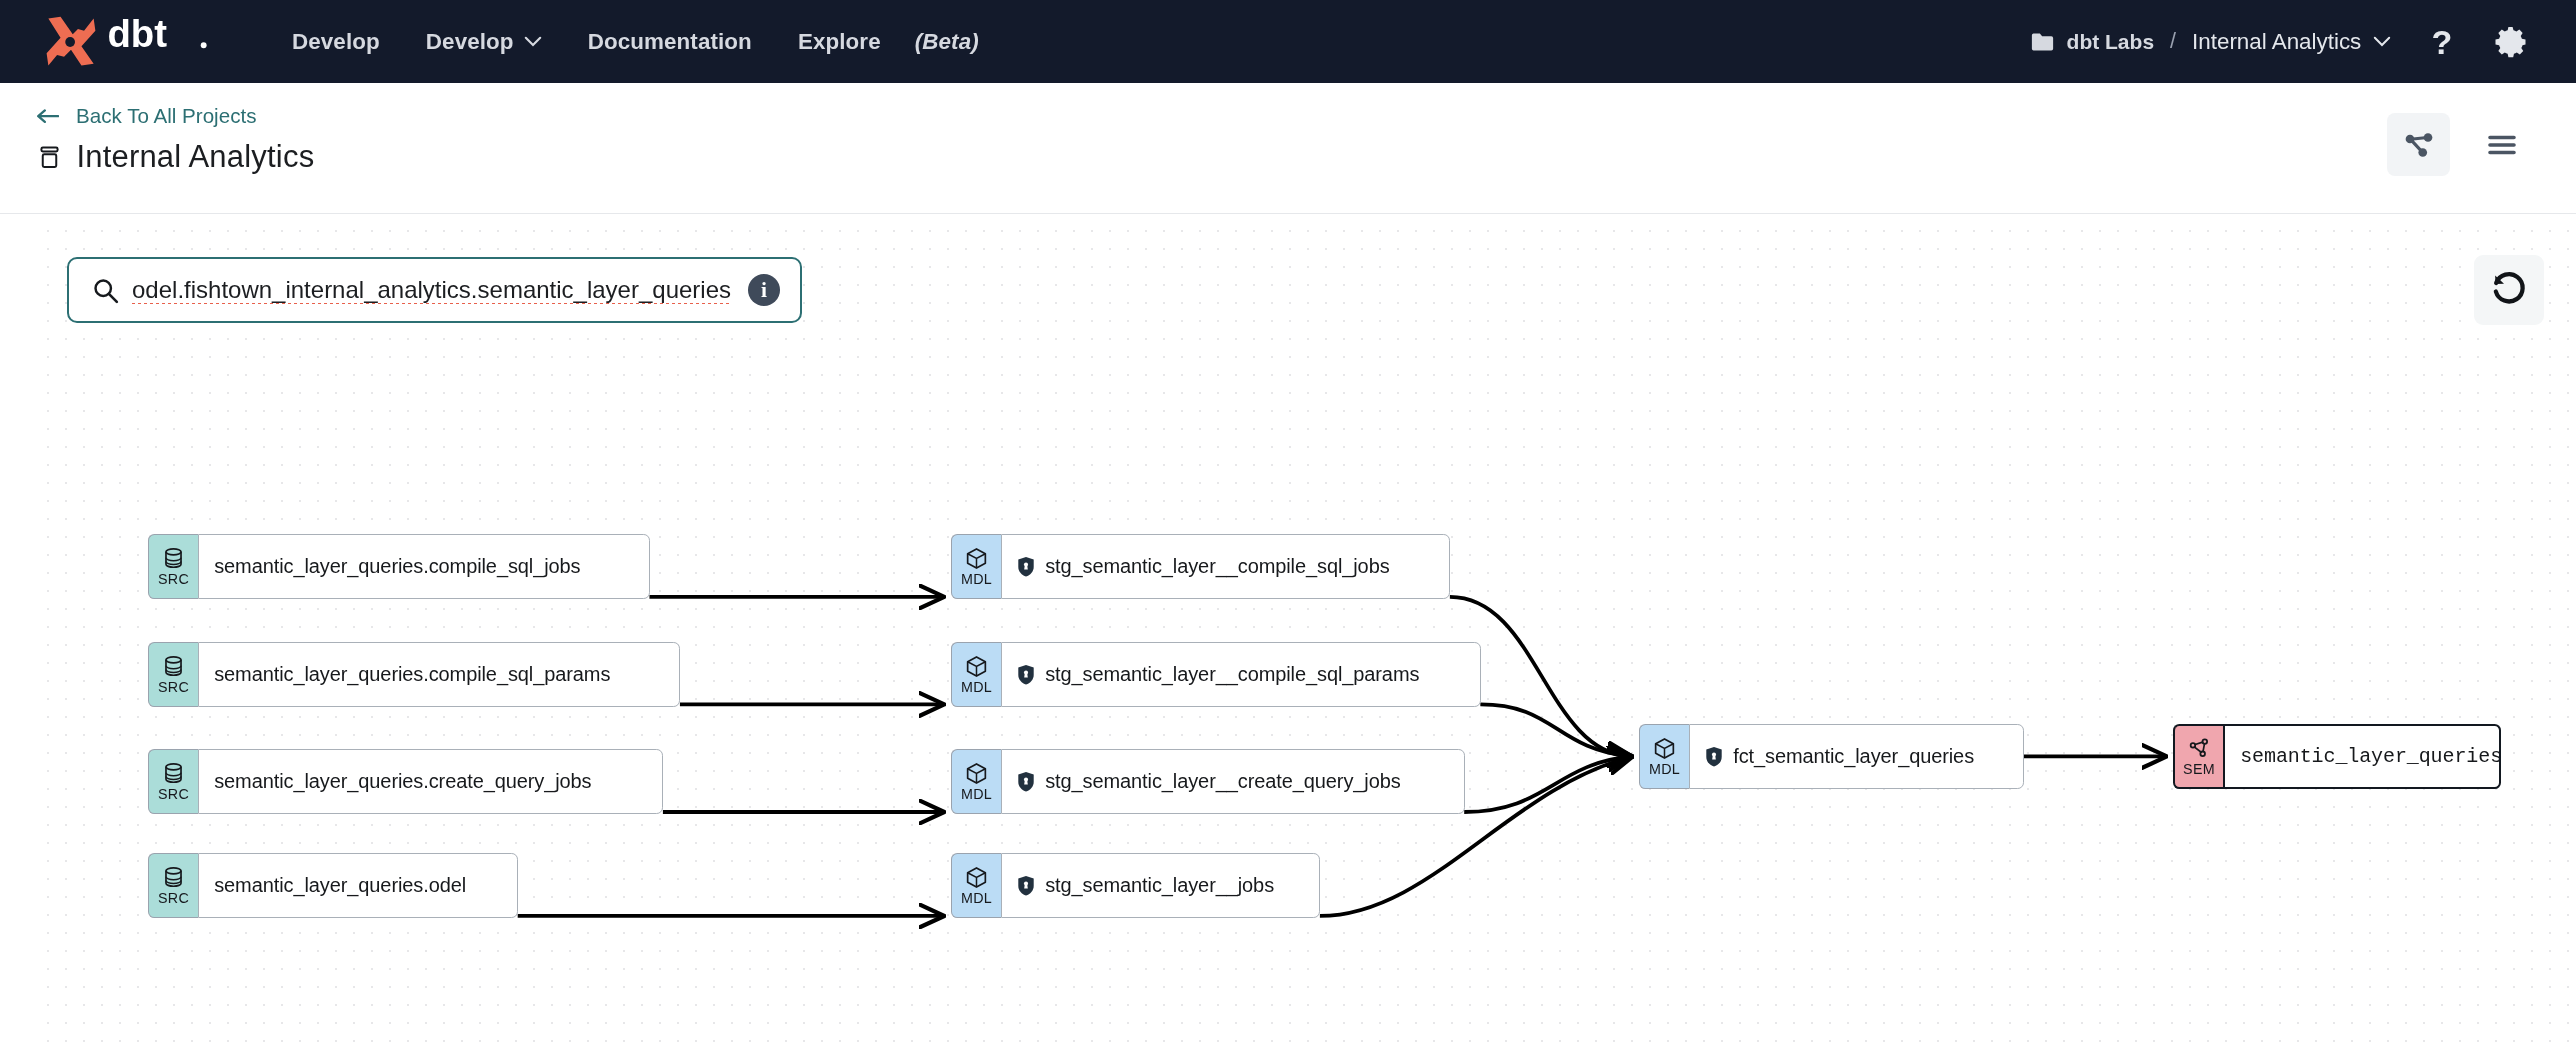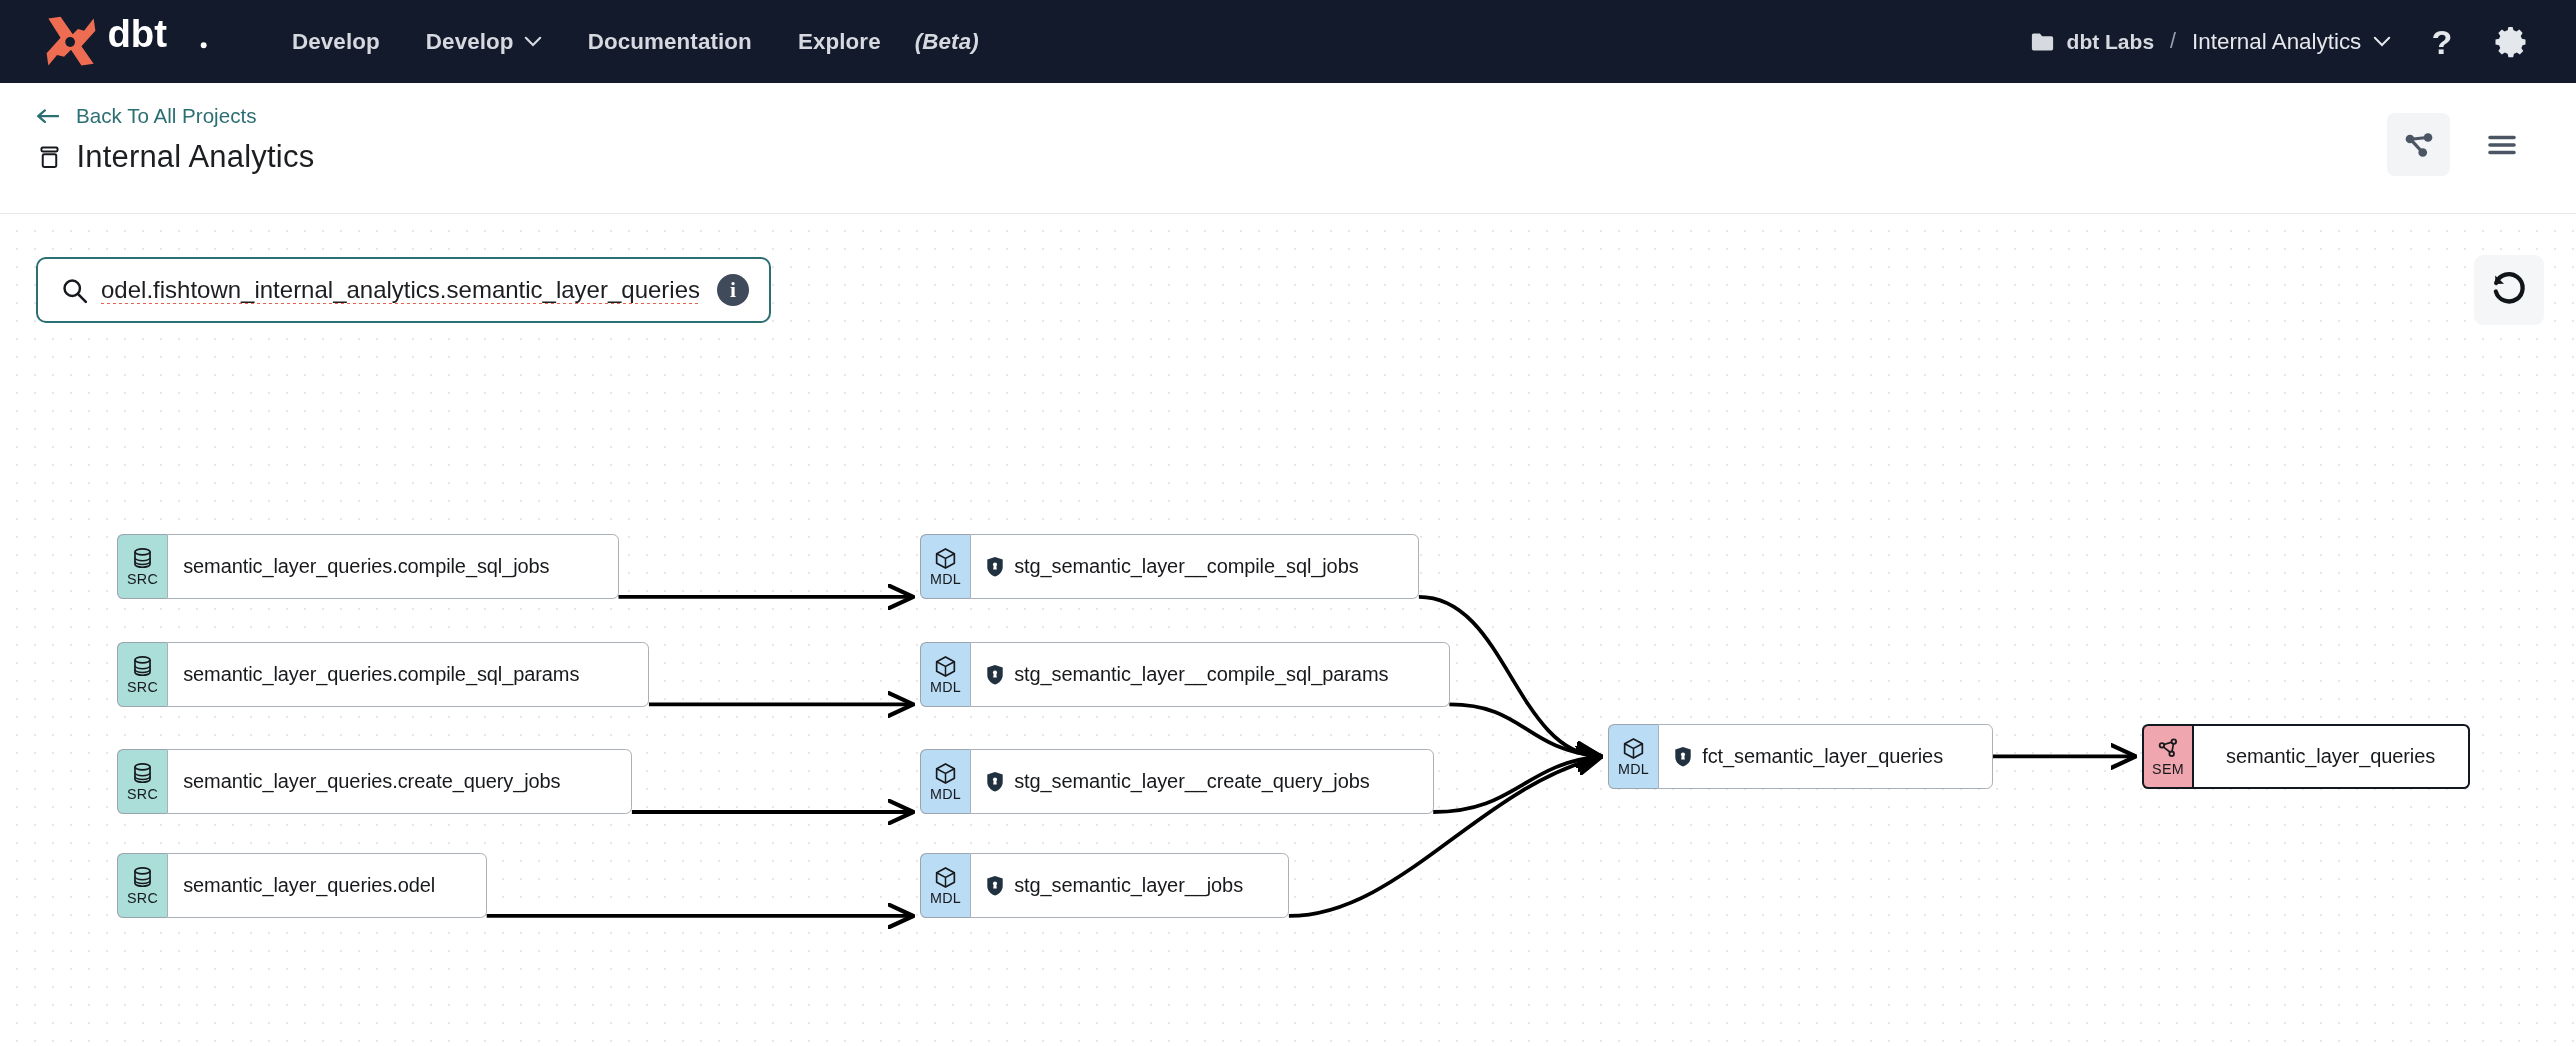--- a/index.html
+++ b/index.html
@@ -97,20 +97,21 @@
 
   
   .canvas {
     position: relative;
     height: calc(1047px - 83px - 131px);
     background-color: #ffffff;
     background-image: radial-gradient(#E7E7E9 1.3px, transparent 1.3px);
     background-size: 18px 18px;
     background-position: 8px 8px;
     overflow: hidden;
+    margin-left: 31px;
   }
 
   
   .search-wrap {
     position: absolute; left: 36px; top: 43px;
     width: 735px; height: 66px;
     background: #fff;
     border: 2.7px solid #2C6F73;
     border-radius: 10px;
     display: flex; align-items: center;
@@ -181,21 +182,21 @@
     overflow: hidden;
   }
   .node .body .shield { width: 18px; height: 21.5px; flex: 0 0 auto; }
   .node .body .label {
     font-size: 20px; color: #17191C; white-space: nowrap; letter-spacing: -0.1px;
   }
 
   .node.src .badge { background: #ABDDD9; }
   .node.mdl .badge { background: #BBDCF5; }
   .node.sem .badge { background: #F0A6AE; border-color: #1C2430; }
-  .node.sem .body { border: 2.7px solid #121820; border-radius: 0 6.3px 6.3px 0; }
+  .node.sem .body { border: 2.7px solid #121820; border-radius: 0 6.3px 6.3px 0; font-family: Liberation Mono, monospace; }
   .node.sem .badge { border: 2.7px solid #121820; border-right: none; }
 </style>
 </head>
 <body>
 
 <div class="navbar">
   <div class="nav-left">
     <div class="logo-wrap">
       <svg class="logo-mark" viewBox="0 0 64 62">
         <path d="M6 4 L20 2 L34 22 L40 16 L47 18 L58 4 L60 18 L44 36 L58 56 L44 58 L32 40 L24 48 L16 46 L6 58 L4 44 L20 26 Z" fill="#EE6D52"></path>

